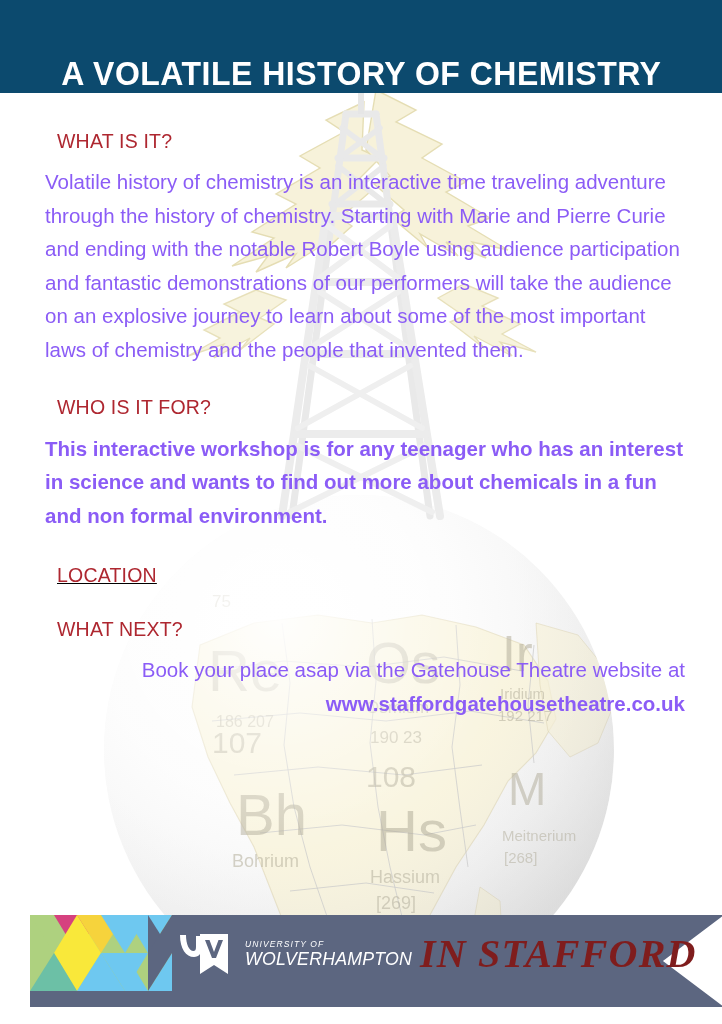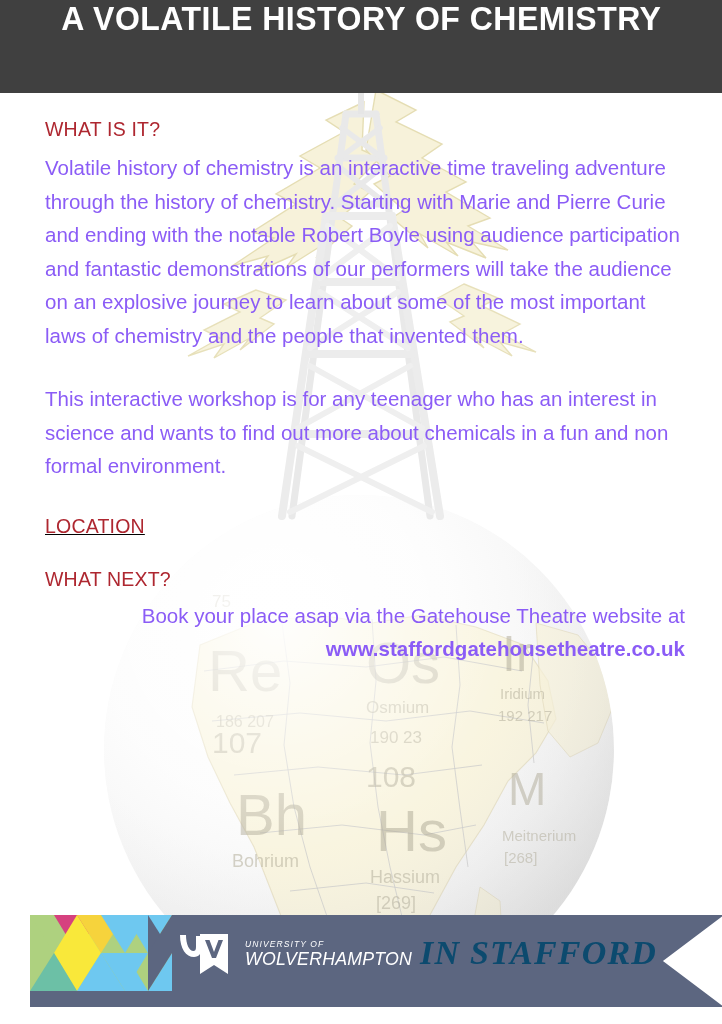--- a/index.html
+++ b/index.html
@@ -71,24 +71,24 @@
   }
   .bolts-wrap svg { display:block; }
 
   
   .header-bar {
     position: absolute;
     left: 0;
     top: 0;
     width: 722px;
     height: 93px;
-    background: #404040;
+    background: #0c4a6e;
     z-index: 5;
     display: flex;
-    align-items: flex-start;
+    align-items: flex-end;
     justify-content: center;
   }
   .header-title {
     color: #ffffff;
     font-family: "Liberation Sans", "DejaVu Sans", sans-serif;
     font-weight: bold;
     font-size: 33px;
     letter-spacing: 0.5px;
     white-space: nowrap;
     text-align: center;
@@ -103,40 +103,40 @@
     top: 118px;
     width: 640px;
     z-index: 4;
   }
 
   .sec-heading {
     color: #ae2730;
     font-size: 19.5px;
     font-weight: normal;
     letter-spacing: 0.2px;
-    margin: 0;
+    margin: 12px;
     line-height: 1.2;
   }
 
   .sec-body {
     color: #8b5cf6;
     font-size: 20.5px;
     line-height: 33.5px;
     margin: 0;
     font-weight: normal;
   }
   .sec-body .bold {
     font-weight: bold;
   }
 
   .sec-what-is-it { margin-top: 0px; }
   .sec-what-is-it .sec-body { margin-top: 10px; }
 
   .sec-who-is-it-for { margin-top: 30px; }
-  .sec-who-is-it-for .sec-body { margin-top: 28px; }
+  .sec-who-is-it-for .sec-body { margin-top: 12px; font-weight: bold; }
 
   .sec-location { margin-top: 32px; text-decoration: underline; }
   .sec-location .sec-body { margin-top: 8px; }
 
   .sec-what-next { margin-top: 30px; }
   .sec-what-next .sec-body { margin-top: 7px; text-align: right; }
 
   
   .footer-banner {
     position: absolute;
@@ -199,24 +199,24 @@
 
   .banner-right-text {
     position: absolute;
     left: 390px;
     top: 0;
     height: 76px;
     display: flex;
     align-items: center;
   }
   .banner-right-text .label {
-    color: #0c4a6e;
+    color: #7f1d1d;
     font-family: "Liberation Serif", "DejaVu Serif", serif;
     font-weight: bold;
-    font-size: 34px;
+    font-size: 40px;
     letter-spacing: 1.2px;
     white-space: nowrap;
     text-align: right;
   }
 </style>
 </head>
 <body>
 
 <div id="poster">
 
@@ -365,20 +365,21 @@
   </div>
 
   <div class="content">
 
     <section class="sec-what-is-it">
       <h2 class="sec-heading">WHAT IS IT?</h2>
       <p class="sec-body">Volatile history of chemistry is an interactive time traveling adventure through the history of chemistry. Starting with Marie and Pierre Curie and ending with the notable Robert Boyle using audience participation and fantastic demonstrations of our performers will take the audience on an explosive journey to learn about some of the most important laws of chemistry and the people that invented them.</p>
     </section>
 
     <section class="sec-who-is-it-for">
+      <h2 class="sec-heading">WHO IS IT FOR?</h2>
       <p class="sec-body">This interactive workshop is for any teenager who has an interest in science and wants to find out more about chemicals in a  fun and non formal environment.</p>
     </section>
 
     <section class="sec-location">
       <h2 class="sec-heading">LOCATION</h2>
     </section>
 
     <section class="sec-what-next">
       <h2 class="sec-heading">WHAT NEXT?</h2>
       <p class="sec-body"><span>Book your place asap via the Gatehouse Theatre website at </span><span class="bold">www.staffordgatehousetheatre.co.uk</span></p>

